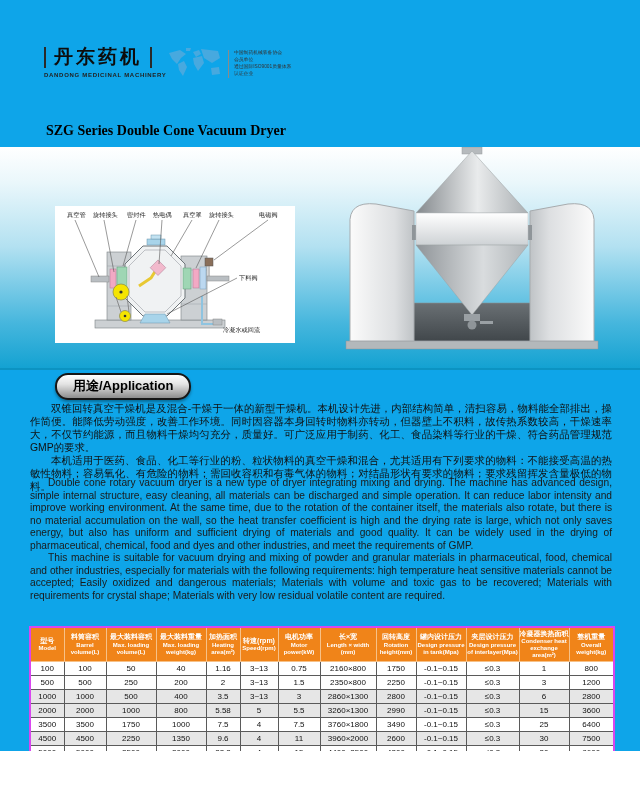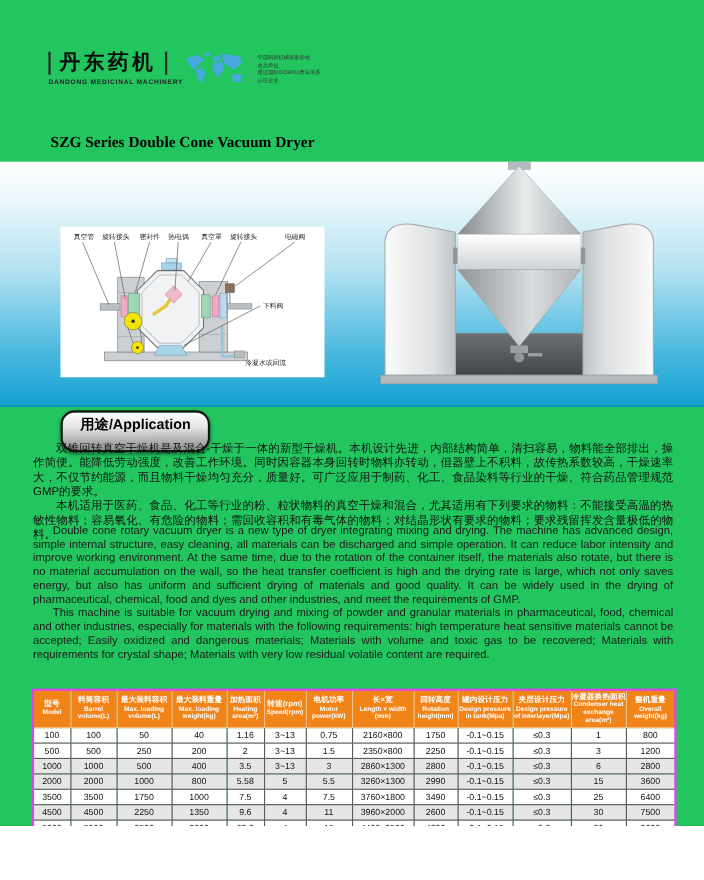--- a/index.html
+++ b/index.html
@@ -1,16 +1,16 @@
 <!DOCTYPE html>
 <html><head>
 <meta charset="utf-8">
 <style>
   html,body{margin:0;padding:0;background:#ffffff;}
-  .page{position:relative;width:640px;height:751px;background:#22c55e;overflow:hidden;
+  .page{position:relative;width:640px;height:751px;background:#0ea5e9;overflow:hidden;
         font-family:"Liberation Sans","DejaVu Sans",sans-serif;color:#111;text-decoration:underline;}
 
   
   .logo{position:absolute;left:44px;top:44px;}
   .logo-row{display:flex;align-items:center;gap:8px;}
   .logo-bar{width:2px;height:21px;background:#2a2a2a;}
   .logo-cn{font-family:"Liberation Serif","DejaVu Serif",serif;font-weight:bold;
            font-size:19px;letter-spacing:3px;color:#0d0d0d;white-space:nowrap;}
   .logo-en{font-size:6px;font-weight:bold;letter-spacing:.7px;color:#222;margin-top:2px;text-align:center;}
   .map-icon{position:absolute;left:165px;top:46px;}
@@ -27,21 +27,21 @@
   
   .banner{position:absolute;left:0;top:147px;width:640px;height:221px;
           background:linear-gradient(180deg,#ffffff 0%,#eaf7fb 16%,#b3e1f1 45%,#45b6dd 80%,#14a2d2 100%);
           border-bottom:2px solid #0c93c2;}
   .machine-svg{position:absolute;left:322px;top:0;}
   .diagram-box{position:absolute;left:55px;top:59px;width:240px;height:137px;background:#ffffff;}
 
   
   .pill{position:absolute;left:55px;display:inline-block;border:2px solid #161616;border-radius:13px;
         background:linear-gradient(180deg,#ffffff 0%,#e3e3e3 40%,#8d8d8d 100%);
-        padding:2px 16px 14px;font-size:13px;font-weight:bold;color:#000;
+        padding:2px 16px 3px;font-size:13px;font-weight:bold;color:#000;
         box-shadow:0 2px 3px rgba(0,0,0,.35);white-space:nowrap;}
   .pill-app{top:373px;}
   .pill-tech{top:594px;}
 
   
   .para{position:absolute;left:30px;width:582px;text-align:justify;margin:0;}
   .para-cn{font-size:10.4px;line-height:12.9px;color:#101010;text-indent:21px;}
   .p1{top:403px;} .p2{top:455px;}
   .para-en{font-size:10.2px;line-height:12.6px;color:#1a1a1a;text-indent:18px;}
   .p3{top:477px;} .p4{top:552px;}

